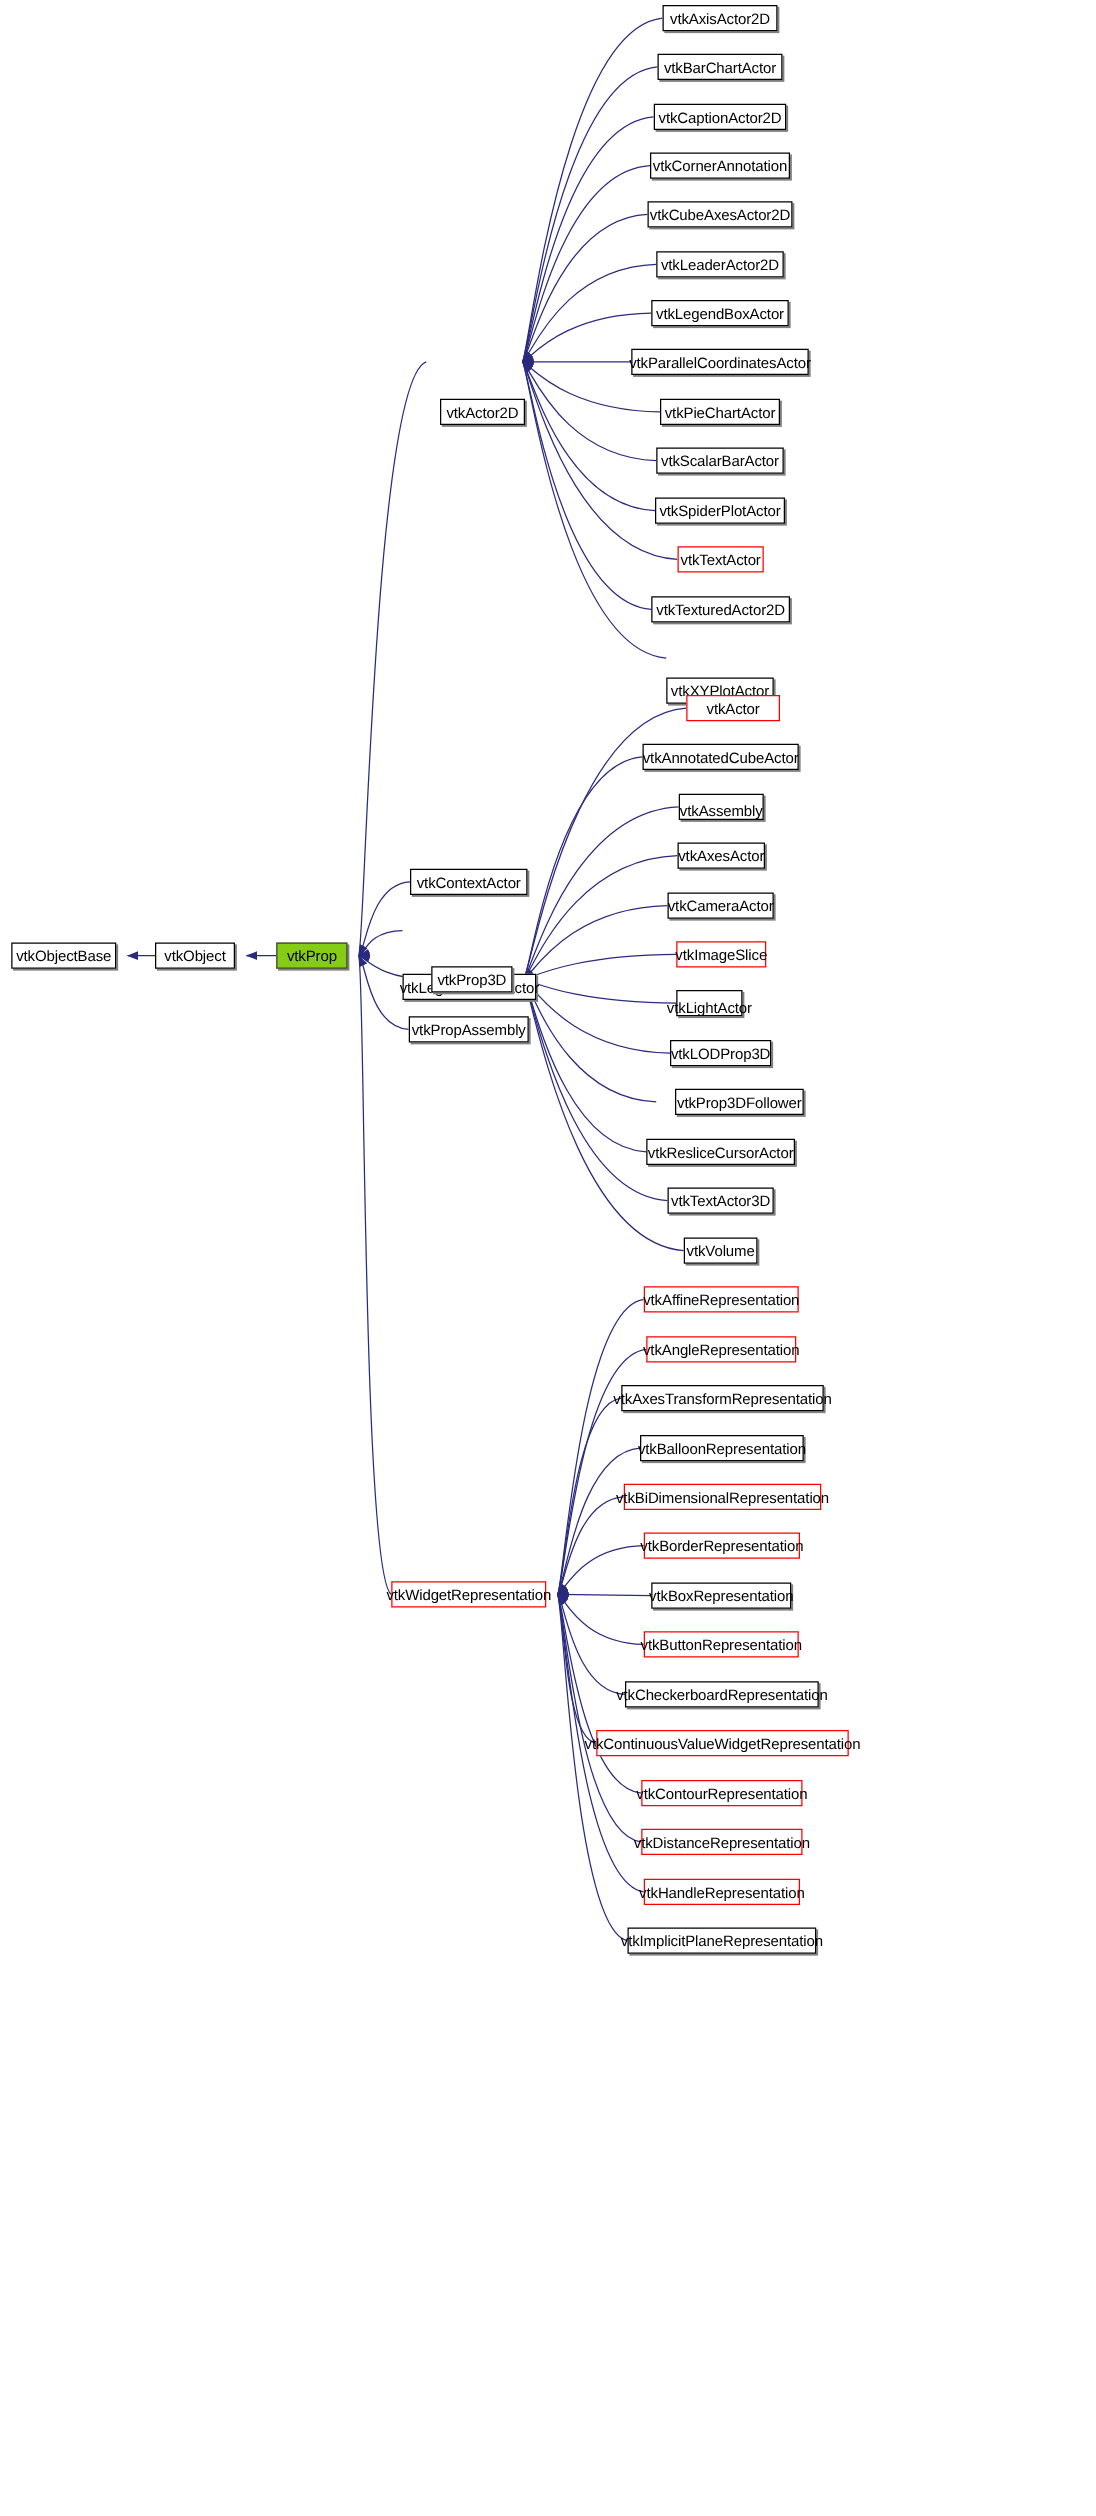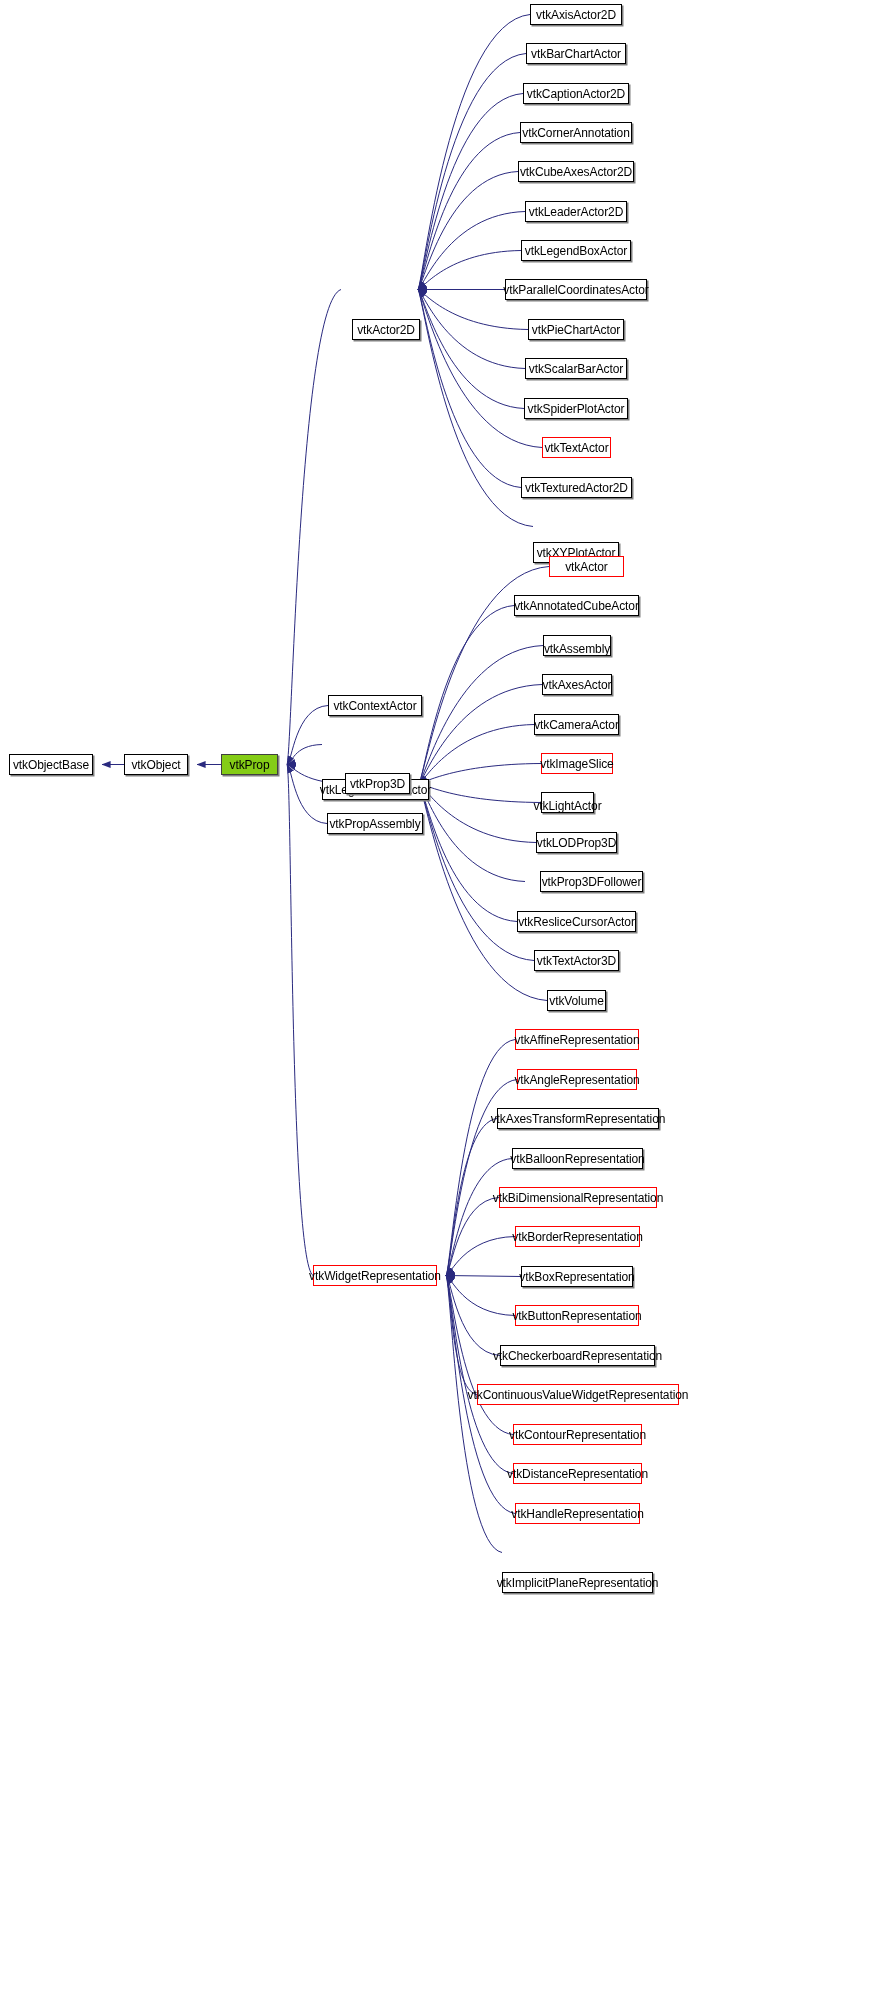--- a/index.html
+++ b/index.html
@@ -257,17 +257,17 @@
       </div>
       <div class="node red" style="left: 513px; top: 1424px; width: 129px;">
         <span class="node-label">vtkContourRepresentation</span>
       </div>
       <div class="node red" style="left: 513px; top: 1463px; width: 129px;">
         <span class="node-label">vtkDistanceRepresentation</span>
       </div>
       <div class="node red" style="left: 515px; top: 1503px; width: 125px;">
         <span class="node-label">vtkHandleRepresentation</span>
       </div>
-      <div class="node shadow" style="left: 502px; top: 1542px; width: 151px; margin-top: 30px;">
+      <div class="node shadow" style="left: 502px; top: 1542px; width: 151px;">
         <span class="node-label">vtkImplicitPlaneRepresentation</span>
       </div>
     </div>
 </div>
 
 </body></html>

